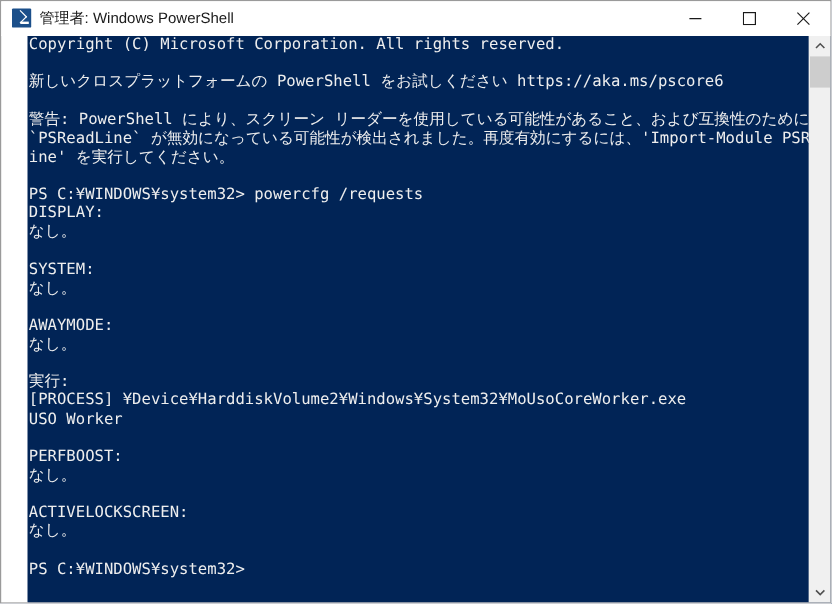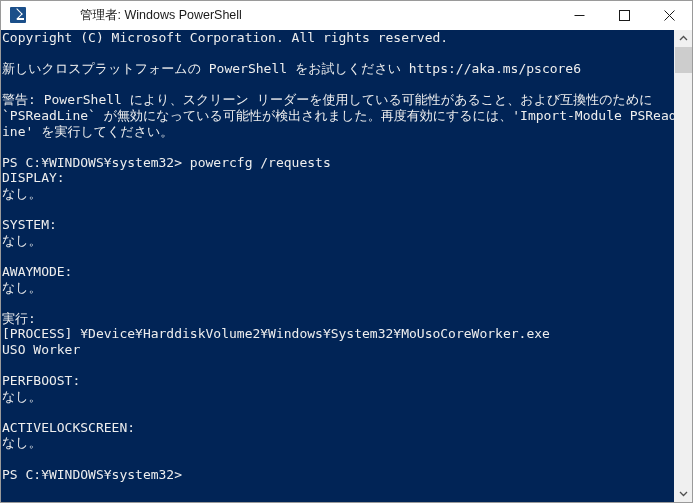--- a/index.html
+++ b/index.html
@@ -28,21 +28,20 @@
 
   
   .titlebar {
     height: 28px;
     min-height: 28px;
     background: #ffffff;
     display: flex;
     align-items: center;
     border-bottom: 1px solid #ffffff;
     position: relative;
-    gap: 47px;
   }
   .title-icon {
     width: 16px;
     height: 16px;
     margin-left: 9px;
     margin-right: 7px;
     background: #1b4f8a;
     border-radius: 1px;
     position: relative;
     flex: 0 0 auto;
@@ -92,20 +91,21 @@
   }
   .winbtn svg { display: block; }
 
   
   .console-wrap {
     flex: 1 1 auto;
     display: flex;
     background: #012456;
     overflow: hidden;
     position: relative;
+    margin-left: 22px;
   }
   .console {
     flex: 1 1 auto;
     background: #012456;
     color: #eeeeee;
     font-family: "DejaVu Sans Mono", "Liberation Mono", monospace;
     font-size: 13px;
     line-height: 15.6px;
     padding: 0 0 0 1px;
     overflow: hidden;

